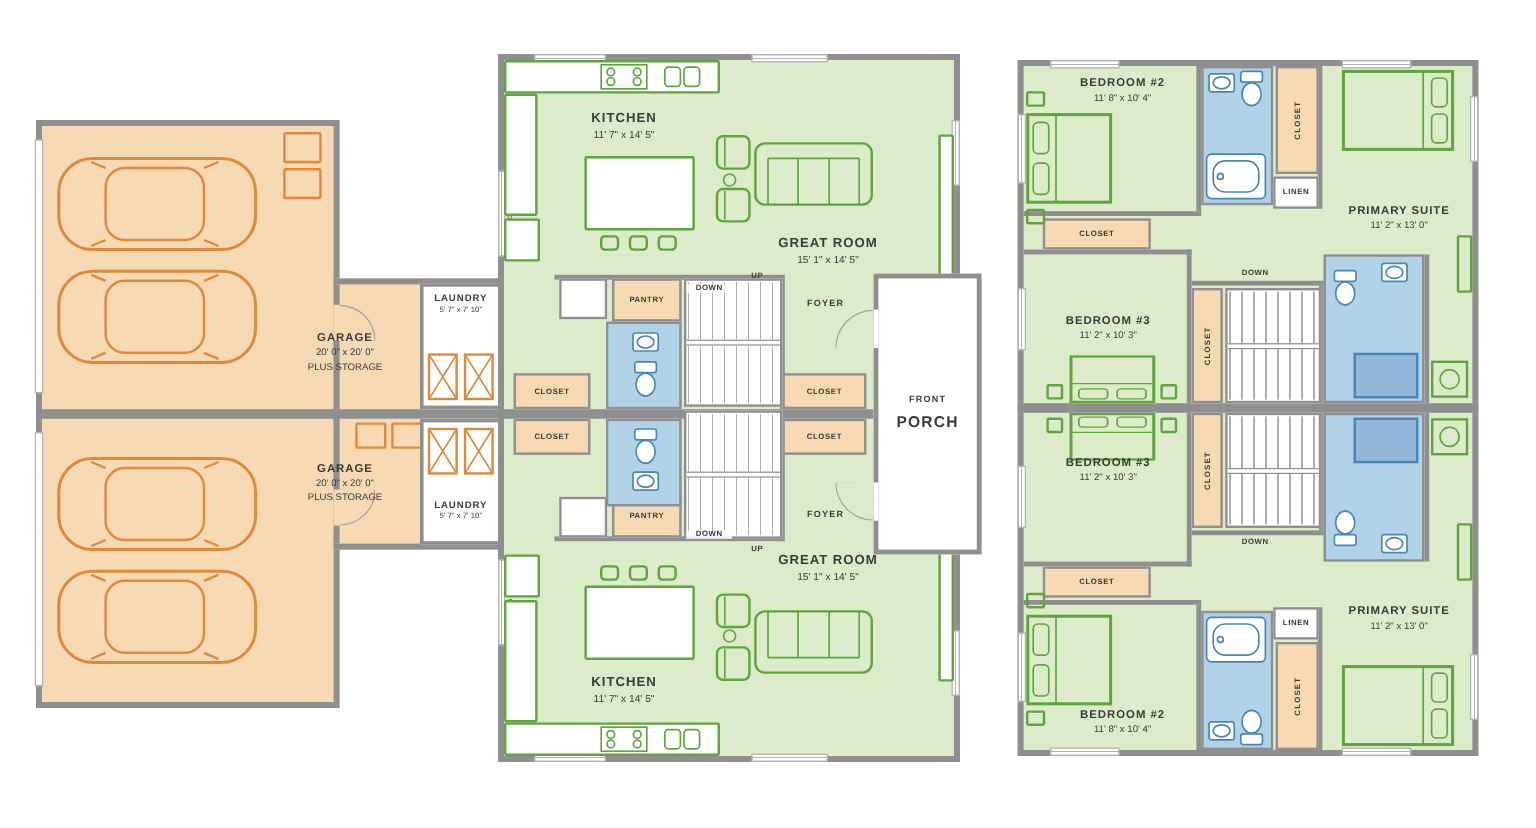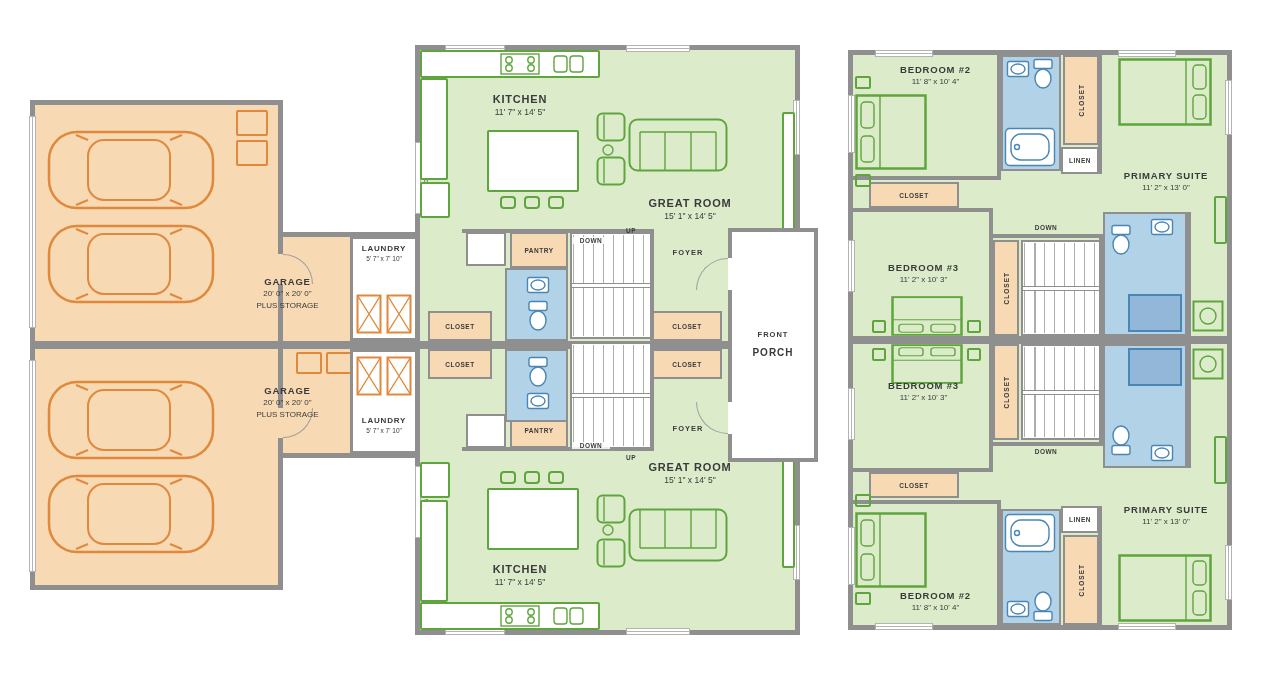--- a/index.html
+++ b/index.html
@@ -294,21 +294,21 @@
   </div>
   <div class="feature fill-garage" style="left:652px;top:349px;width:70px;height:30px">
     <span class="tag">CLOSET</span>
   </div>
 
   <div class="abs tag" style="left:660px;top:248px;width:56px;font-size:7.5px;letter-spacing:1px">FOYER</div>
   <div class="abs tag" style="left:660px;top:424px;width:56px;font-size:7.5px;letter-spacing:1px">FOYER</div>
 
   <div class="feature fill-white" style="left:728px;top:228px;width:90px;height:234px;border-width:4px;flex-direction:column">
     <span class="tag" style="font-size:7.5px;letter-spacing:1px;line-height:1.9">FRONT</span>
-    <span class="tag" style="font-size:10px;letter-spacing:1px;line-height:1.9">PORCH</span>
+    <span class="tag" style="font-size:13px;letter-spacing:1px;line-height:1.9">PORCH</span>
   </div>
   <div class="abs fill-white" style="left:728px;top:258px;width:4px;height:32px"></div>
   <div class="abs fill-white" style="left:728px;top:402px;width:4px;height:32px"></div>
   <div class="arc tl" style="left:696px;top:258px;width:32px;height:32px"></div>
   <div class="arc bl" style="left:696px;top:402px;width:32px;height:32px"></div>
 
   <div class="box fill-living" style="left:848px;top:50px;width:384px;height:580px"></div>
   <div class="wall" style="left:848px;top:336px;width:384px;height:8px"></div>
 
   <div class="winh" style="left:875px;top:50px;width:58px;height:7px"></div>

